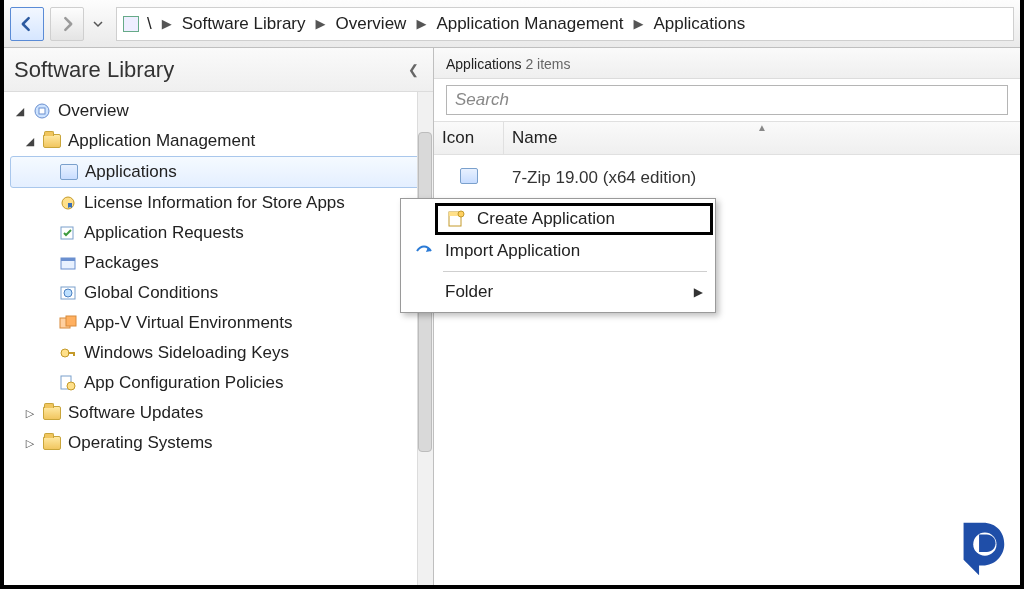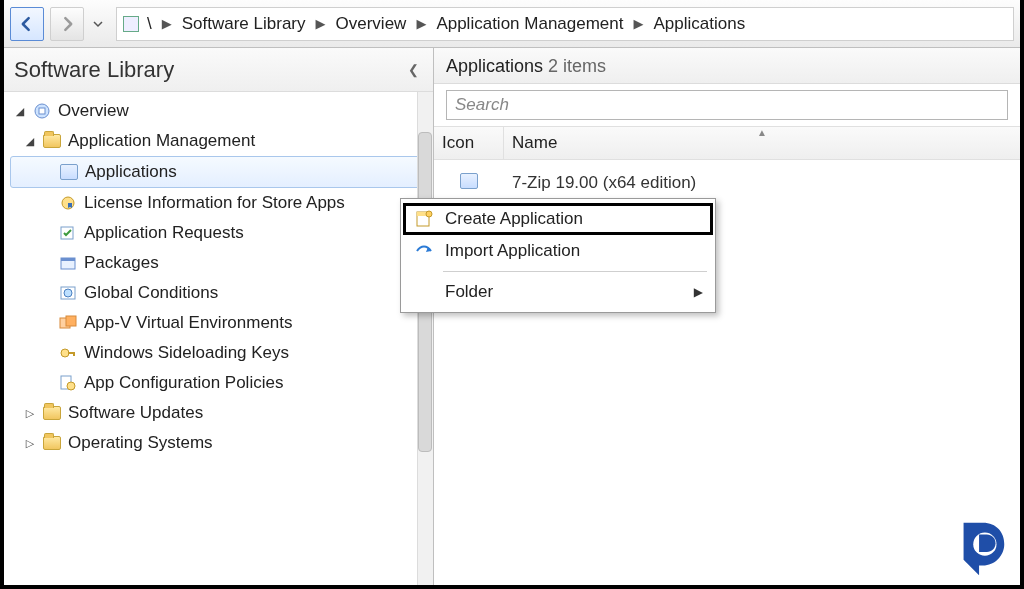--- a/index.html
+++ b/index.html
@@ -34,35 +34,35 @@
   .folder { width: 18px; height: 14px; background: linear-gradient(#ffe9a3,#f1c65f); border: 1px solid #c9a53a; border-radius: 2px; position: relative; }
   .folder::before { content: ""; position: absolute; top: -4px; left: 0; width: 8px; height: 4px; background: #f1c65f; border: 1px solid #c9a53a; border-bottom: none; border-radius: 2px 2px 0 0; }
   .generic-icon { width: 18px; height: 16px; border: 1px solid #7aa0cc; background: linear-gradient(#e8f1ff,#c8ddff); border-radius: 2px; }
 
   
   .fake-scroll { position: absolute; top: 0; right: 0; width: 16px; height: 100%; background: #f1f1f1; border-left: 1px solid #dcdcdc; }
   .fake-thumb { position: absolute; right: 1px; top: 40px; width: 14px; height: 320px; background: #d9d9d9; border: 1px solid #bcbcbc; border-radius: 4px; }
 
   
   .main { flex: 1; display: flex; flex-direction: column; position: relative; }
-  .main-hdr { padding: 8px 12px 6px 12px; font-size: 18px; background: linear-gradient(#fafafa,#efefef); border-bottom: 1px solid #dcdcdc; }
+  .main-hdr { padding: 8px 12px 6px 12px; font-size: 14px; background: linear-gradient(#fafafa,#efefef); border-bottom: 1px solid #dcdcdc; }
   .main-hdr .count { color: #666; font-weight: 300; }
   .searchbox { margin: 6px 12px; height: 30px; border: 1px solid #b5b5b5; display: flex; align-items: center; padding: 0 8px; color: #888; font-style: italic; background: #fff; }
   .grid-hdr { display: flex; border-top: 1px solid #e0e0e0; border-bottom: 1px solid #e0e0e0; background: linear-gradient(#fafafa,#efefef); }
   .col-icon { width: 70px; padding: 6px 8px; border-right: 1px solid #e0e0e0; }
   .col-name { flex: 1; padding: 6px 8px; position: relative; }
   .sort-ind { position: absolute; top: 0; left: 50%; transform: translateX(-50%); font-size: 10px; color: #888; }
   .grid-row { display: flex; padding: 13px 0; }
   .grid-row .cell-icon { width: 70px; display: flex; justify-content: center; }
   .grid-row .cell-name { flex: 1; padding: 0 8px; color: #333; }
 
   
   .ctxmenu { position: absolute; top: 198px; left: 396px; width: 316px; background: #fff; border: 1px solid #9a9a9a; box-shadow: 3px 3px 6px rgba(0,0,0,.25); padding: 4px 2px; }
   .ctx-item { display: flex; align-items: center; gap: 10px; padding: 6px 10px; position: relative; }
-  .ctx-item.highlight { outline: 3px solid #000; outline-offset: -3px; }
+  .ctx-item.highlight { outline: 3px solid #000; outline-offset: -3px; margin-left: 32px; }
   .ctx-icon { width: 22px; height: 20px; display: flex; align-items: center; justify-content: center; }
   .ctx-sep { height: 1px; background: #cfcfcf; margin: 4px 6px 4px 40px; }
   .ctx-sub { margin-left: auto; font-size: 12px; color: #333; }
 
   
   .logo { position: absolute; right: 8px; bottom: 6px; width: 62px; height: 62px; }
   .logo svg { width: 62px; height: 62px; }
 </style>
 </head>
 <body>

